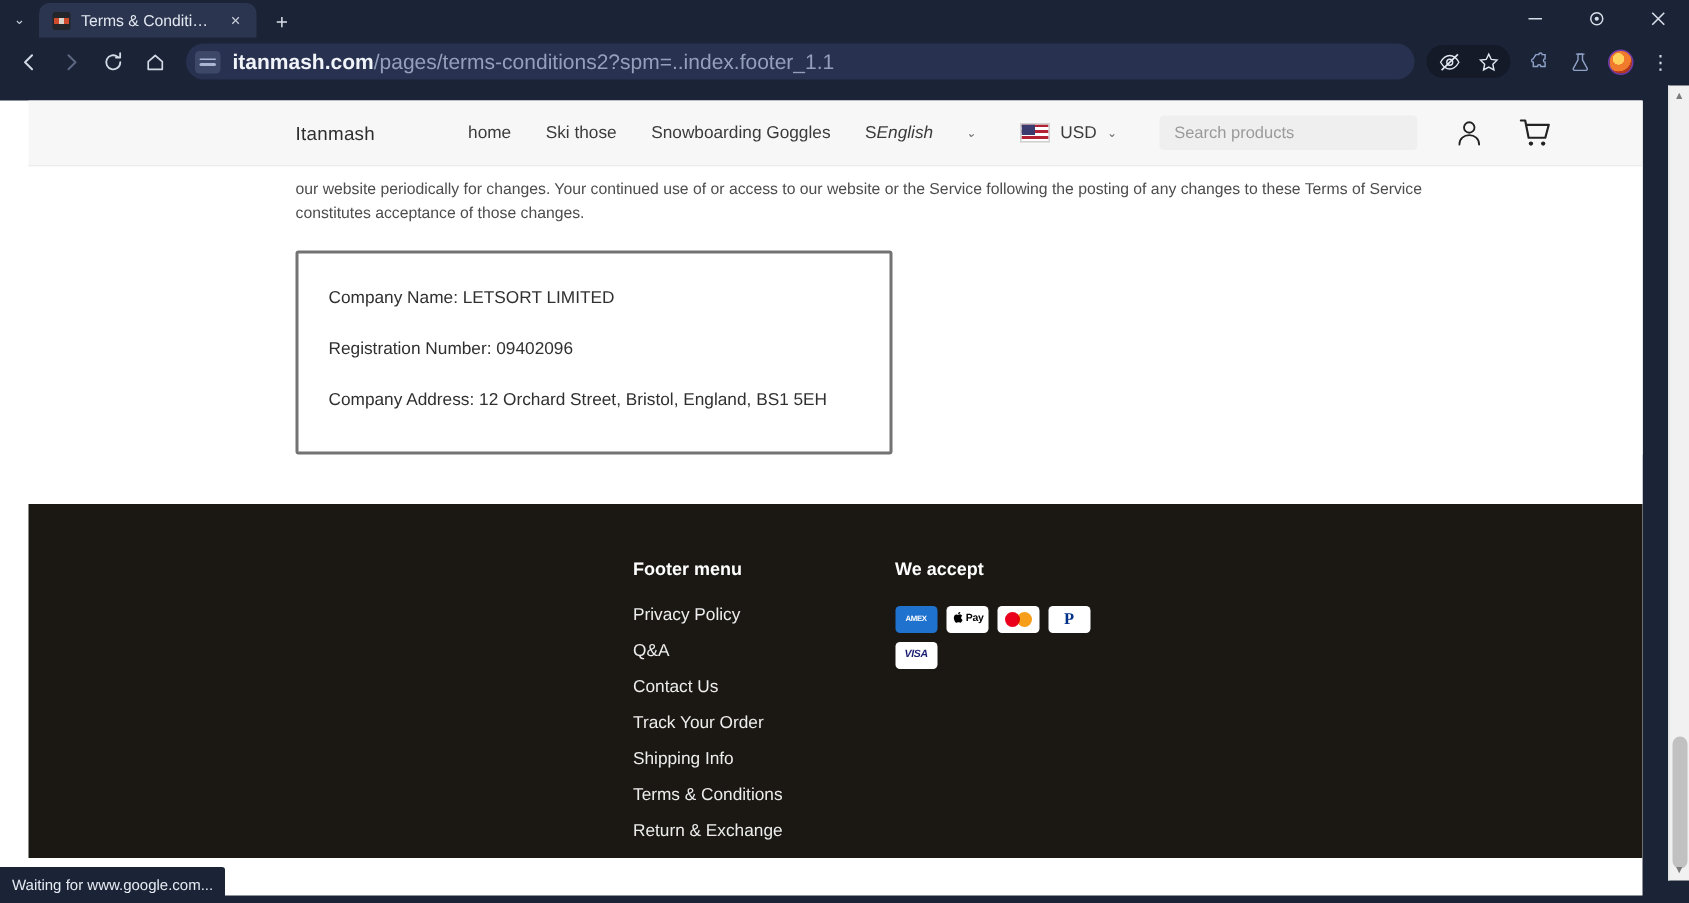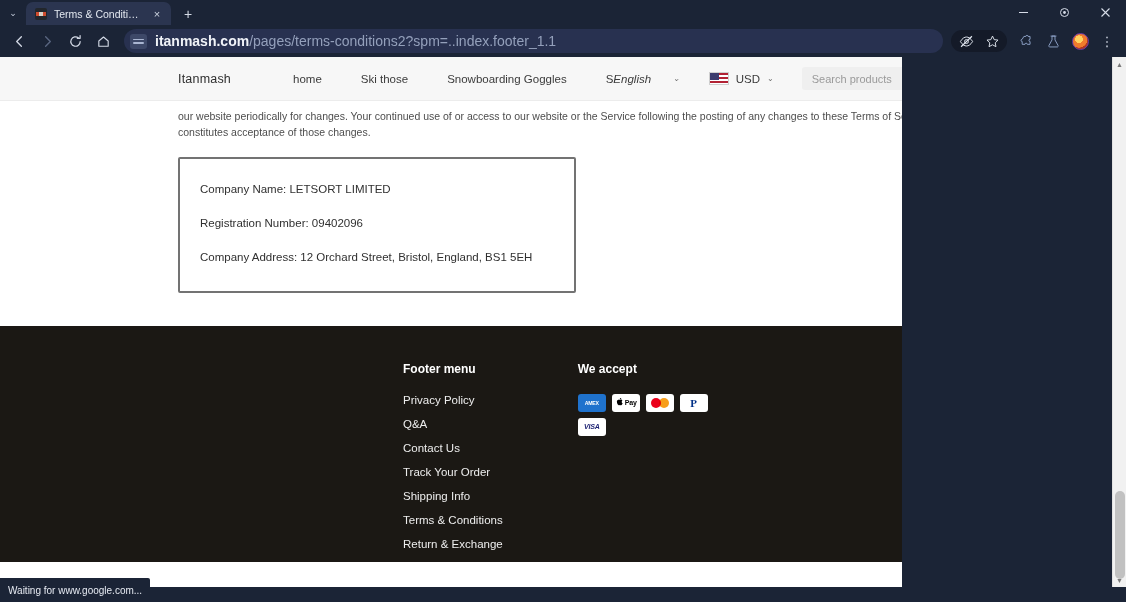--- a/index.html
+++ b/index.html
@@ -87,33 +87,33 @@
     border-radius: 12px; height: 22px; padding: 0 2px; margin-right: 5px;
   }
   .profile-av {
     width: 17px; height: 17px; border-radius: 50%;
     background: radial-gradient(circle at 40% 35%, #ffd25e 0 28%, #f07b2c 30% 62%, #b3381c 64% 100%);
     border: 1.5px solid #6f3ba8;
   }
 
   
   .viewport {
-    position: absolute; left: 0; top: 57px;
-    width: 902px; height: 530px; background: #fff; overflow: hidden;
+    position: absolute; left: 0; top: 67px;
+    width: 1095px; height: 530px; background: #fff; overflow: hidden; padding-left: 19px;
   }
   .page { width: 1114px; background: #fff; }
 
   
   .site-header {
     height: 44px; background: #f7f7f7;
     display: flex; align-items: center; padding: 0 18px 0 178px;
     border-bottom: 1px solid #ececec;
   }
   .logo { font-size: 12.5px; color: #2e2e2e; letter-spacing: .2px; }
-  .nav { display: flex; align-items: center; gap: 39px; margin-left: 62px; }
+  .nav { display: flex; align-items: center; gap: 23px; margin-left: 62px; }
   .nav a { font-size: 11.5px; color: #3b3b3b; text-decoration: none; white-space: nowrap; }
   .lang {
     display: flex; align-items: center; gap: 22px; 
     font-size: 11.5px; color: #3b3b3b; font-style: italic;
   }
   .caret-dn { font-size: 8px; color: #6d6d6d; }
   .curr { display: flex; align-items: center; gap: 7px; margin-left: 29px; font-size: 11.5px; color: #3b3b3b; }
   .flag {
     width: 20px; height: 13px; flex: none; position: relative; overflow: hidden;
     background: repeating-linear-gradient(#b22234 0 1.9px, #fff 1.9px 3.8px);

